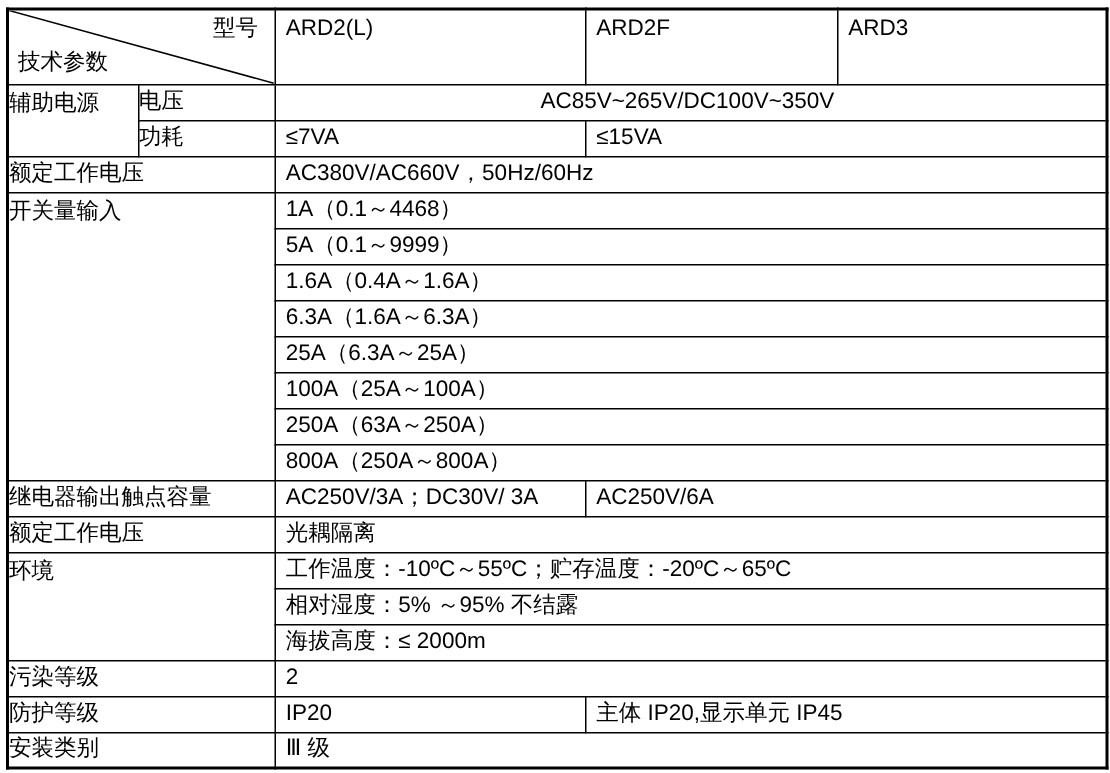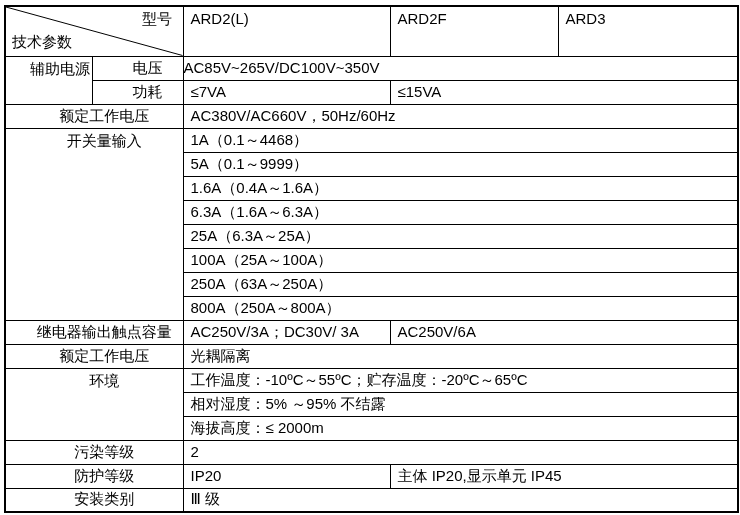--- a/index.html
+++ b/index.html
@@ -22,23 +22,23 @@
     border: 1px solid #000000;
     font-size: 15px;
     padding: 0 4px 0 7px;
     vertical-align: middle;
     overflow: hidden;
     white-space: nowrap;
     line-height: 1.25;
   }
   tr { height: 24px; }
   tr.header-row { height: 50px; }
-  td.label-cell { padding-left: 24px; text-align: center; }
+  td.label-cell { padding-left: 0; }
   td.top { vertical-align: top; padding-top: 3px; }
-  td.center { text-align: left; padding-left: 0; }
+  td.center { text-align: center; padding-left: 0; }
   .serif { font-family: Liberation Sans, sans-serif; }
   td.diag {
     position: relative;
     padding: 0;
   }
   .diag svg {
     position: absolute;
     left: 0; top: 0;
     width: 100%; height: 100%;
     display: block;

